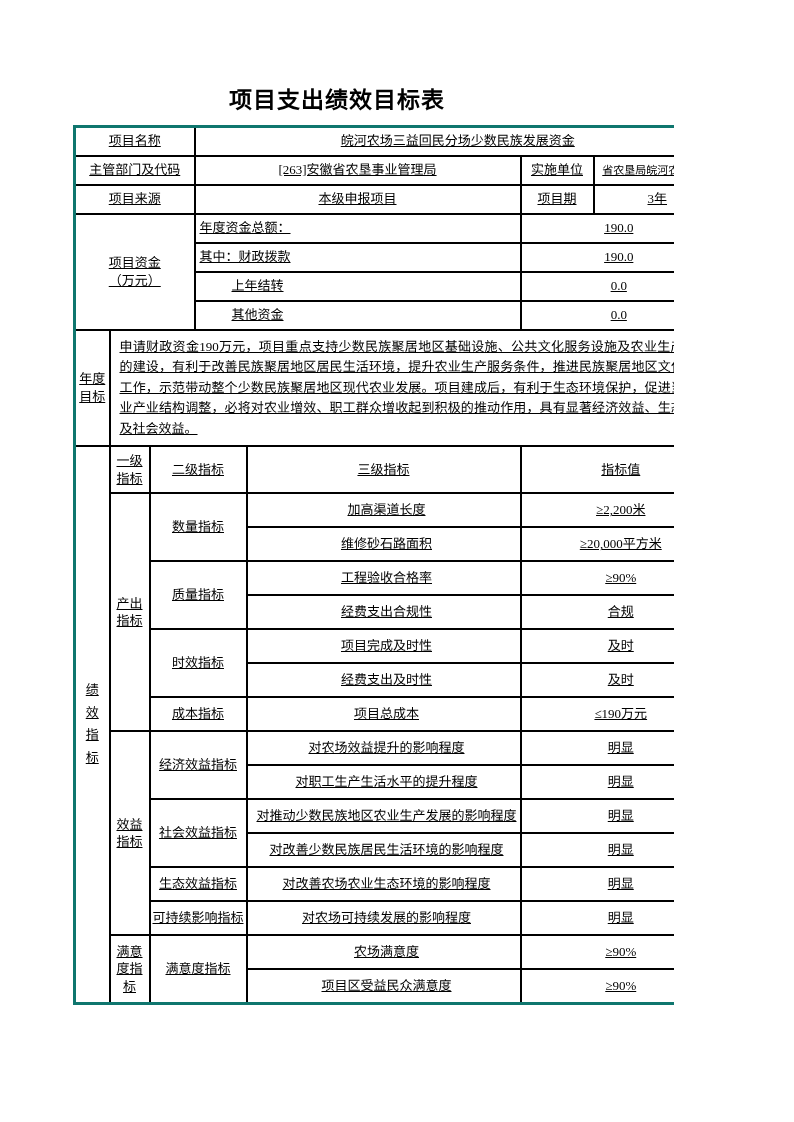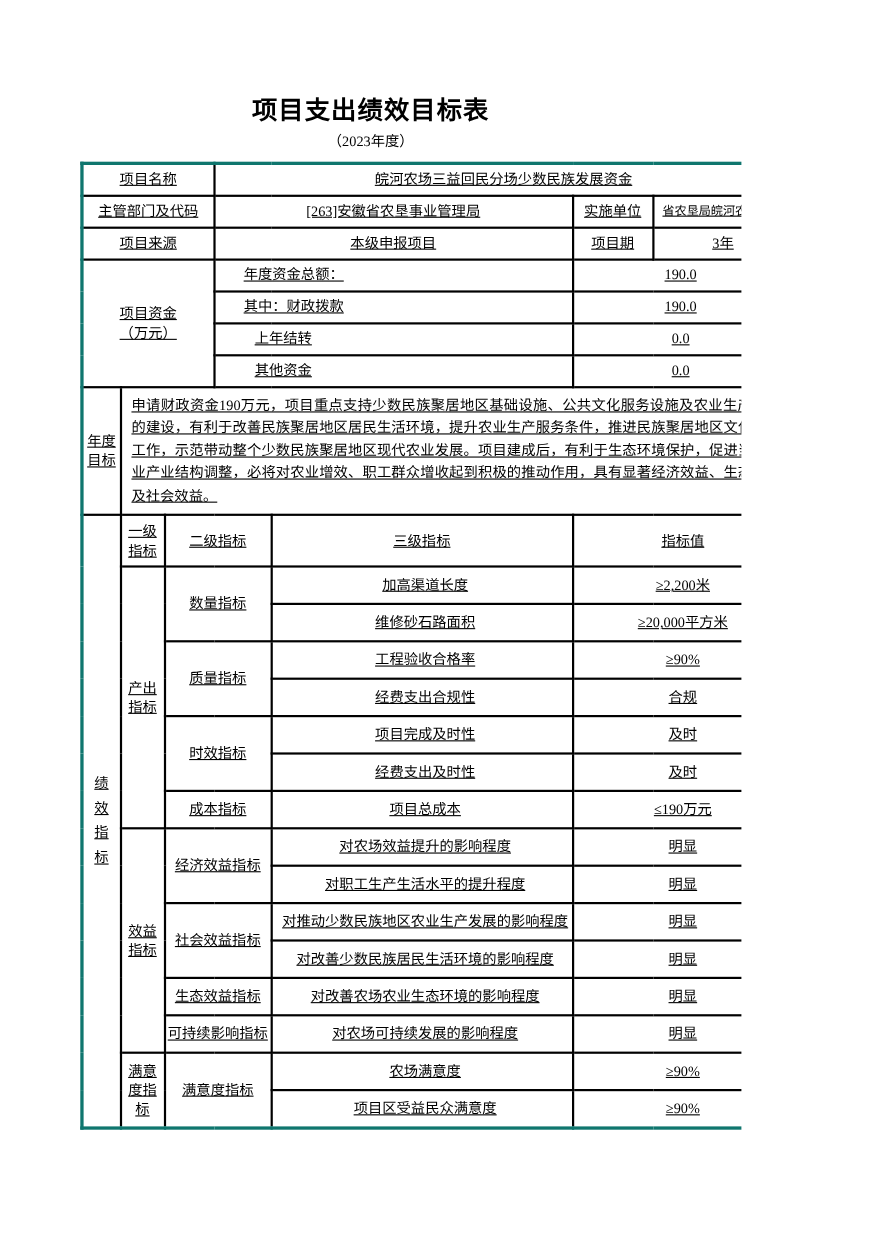--- a/index.html
+++ b/index.html
@@ -49,21 +49,21 @@
     line-height: 1.35;
     overflow: hidden;
   }
   tr.h29 { height: 29px; }
   tr.h100 { height: 100px; }
   tr.h47 { height: 47px; }
   tr.h34 { height: 34px; }
   .pre { white-space: pre-line; }
   .left {
     text-align: left;
-    padding-left: 26px;
+    padding-left: 4px;
   }
   .indent { padding-left: 36px; }
   .num {
     text-align: center;
     padding-right: 4px;
   }
   .goal-text {
     text-align: justify;
     padding: 6px 10px 6px 9px;
     line-height: 1.58;
@@ -80,21 +80,20 @@
   }
   .l2cell { white-space: nowrap; }
   .tight { font-size: 11px; }
 </style>
 </head>
 <body>
 
 <div class="page">
 
   <h1 class="doc-title">项目支出绩效目标表</h1>
-  <div class="doc-subtitle">（2023年度）</div>
 
   <table class="main">
     <colgroup>
       <col style="width:35px">
       <col style="width:40px">
       <col style="width:45px">
       <col style="width:52px">
       <col style="width:274px">
       <col style="width:73px">
       <col style="width:128px">

